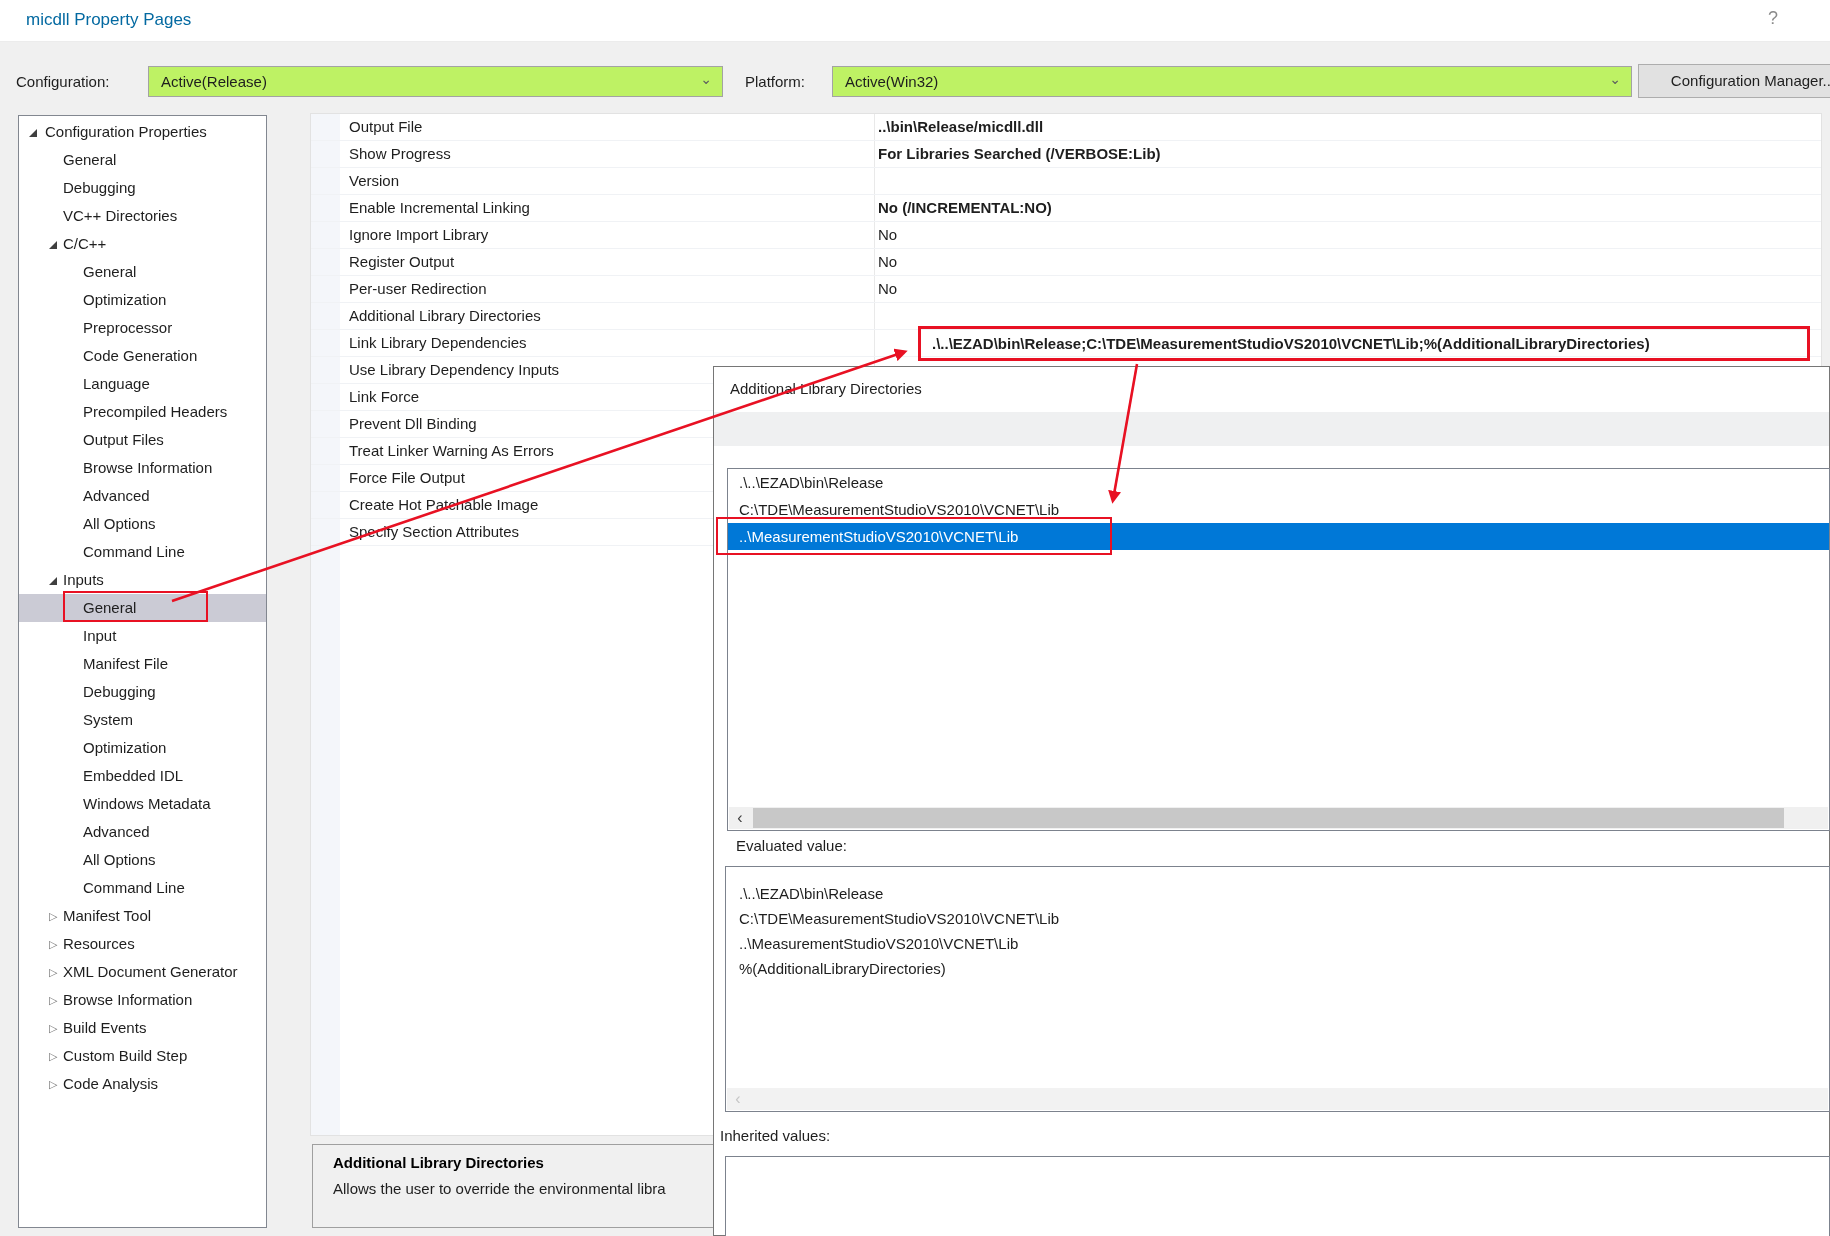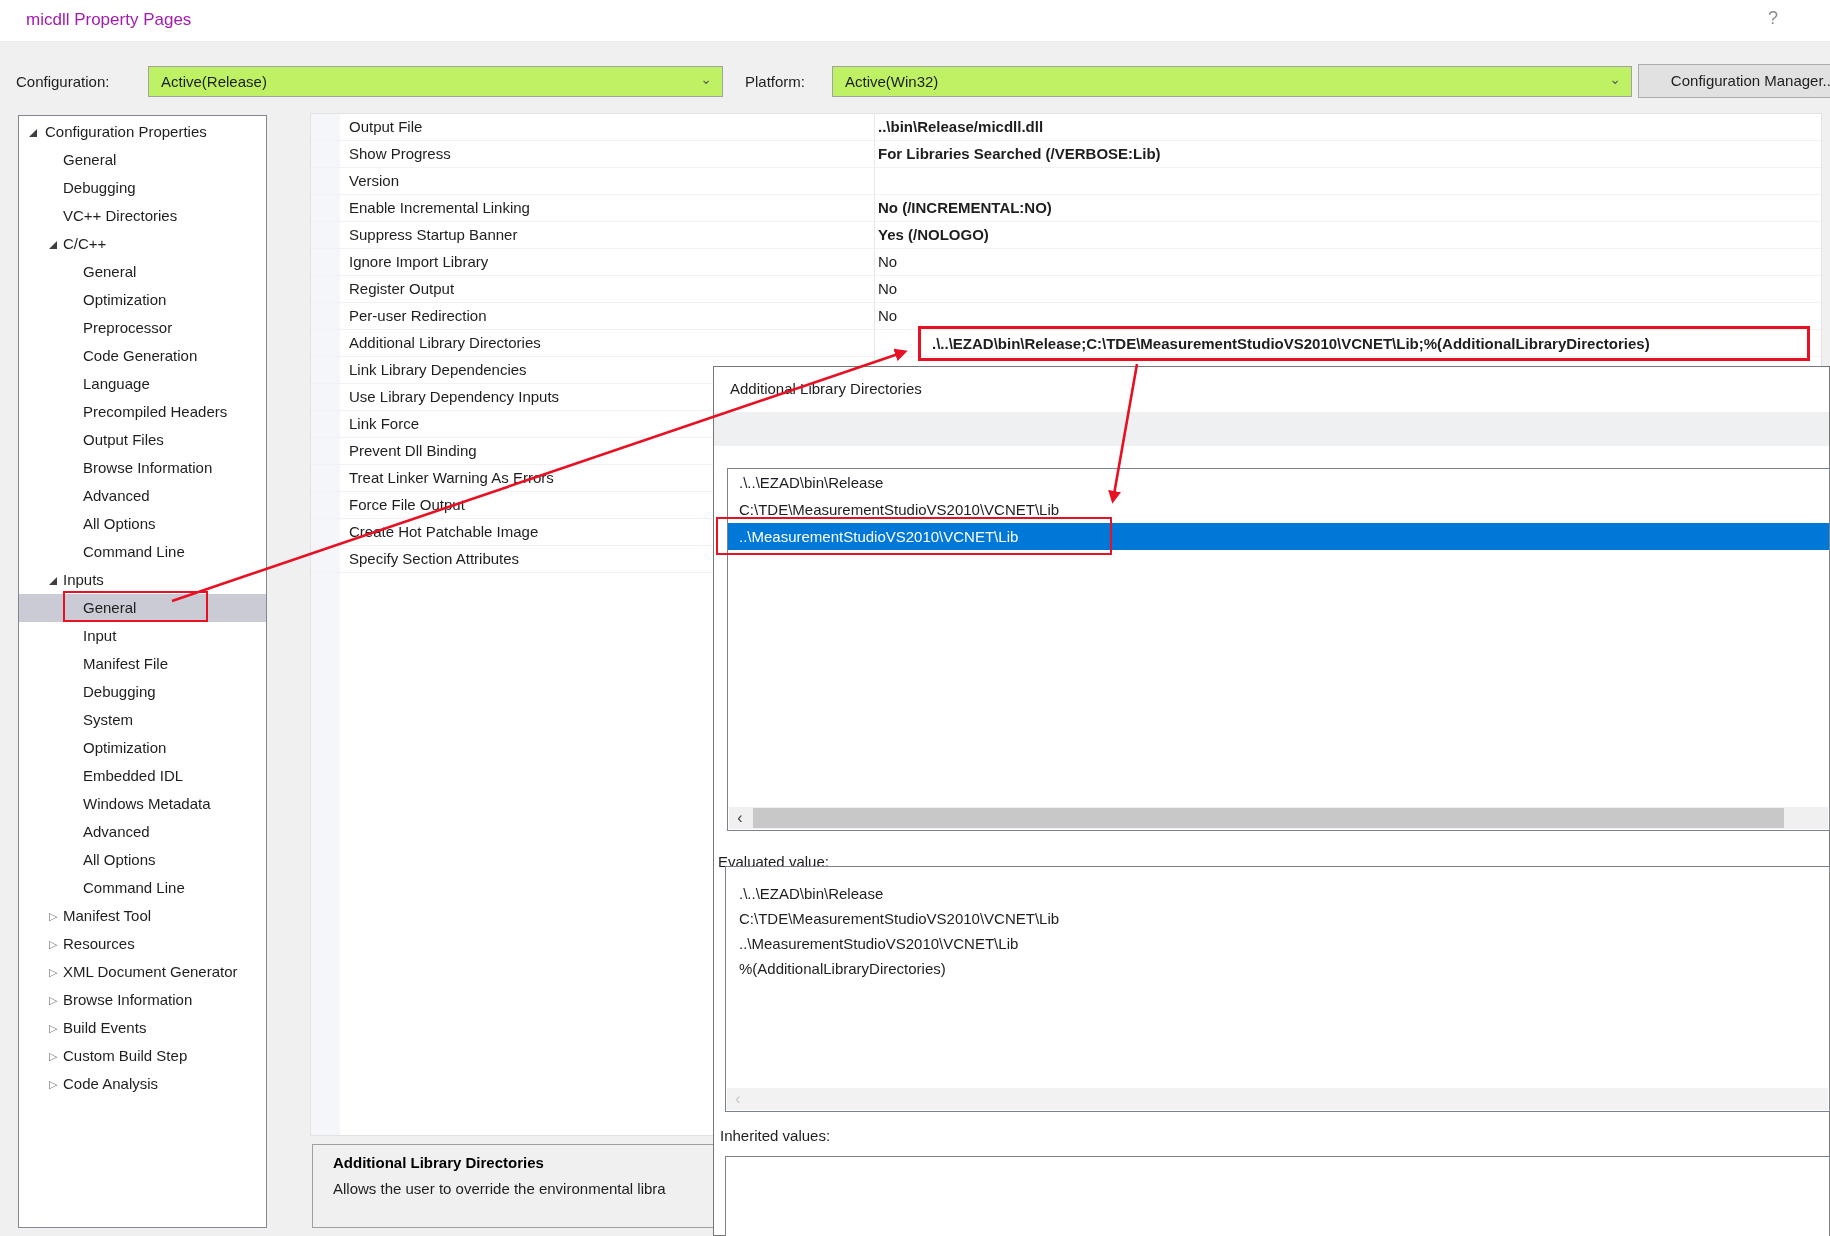--- a/index.html
+++ b/index.html
@@ -5,21 +5,21 @@
   html,body{margin:0;padding:0;}
   body{
     width:1830px;height:1236px;overflow:hidden;position:relative;
     background:#f0f0f0;
     font-family:"Liberation Sans","DejaVu Sans",sans-serif;
     font-size:15px;color:#1e1e1e;
   }
 
   
   .titlebar{position:absolute;left:0;top:0;width:1830px;height:41px;background:#ffffff;border-bottom:1px solid #ececec;}
-  .win-title{position:absolute;left:26px;top:10px;font-size:17px;color:#a21caf;}
+  .win-title{position:absolute;left:26px;top:10px;font-size:17px;color:#0369a1;}
   .help{position:absolute;left:1768px;top:8px;font-size:18px;color:#8a8a8a;cursor:default;}
 
   
   .tb-label{position:absolute;top:66px;height:31px;line-height:31px;}
   .combo{position:absolute;top:66px;height:31px;background:#bef264;border:1px solid #a3a3a3;box-sizing:border-box;line-height:29px;}
   .combo .cval{position:absolute;left:12px;top:0;white-space:nowrap;}
   .combo .chev{position:absolute;right:10px;top:-2px;color:#5f5f5f;font-size:14px;}
   .btn{position:absolute;left:1638px;top:64px;width:230px;height:34px;background:#e1e1e1;border:1px solid #adadad;box-sizing:border-box;text-align:center;line-height:32px;white-space:nowrap;overflow:hidden;}
 
   
@@ -55,21 +55,21 @@
   .popup-title{position:absolute;left:16px;top:13px;}
   .popup-strip{position:absolute;left:0;top:45px;width:100%;height:34px;background:#eff0f1;}
   .listbox{position:absolute;left:13px;top:101px;width:1103px;height:363px;background:#fff;border:1px solid #7c828d;box-sizing:border-box;}
   .litem{height:27px;line-height:27px;padding-left:11px;white-space:nowrap;}
   .litem.sel{background:var(--sel-blue,#0078d7);color:#fff;}
   .hscroll{position:absolute;left:1px;right:1px;bottom:1px;height:22px;background:#f0f0f0;}
   .hscroll .sarrow{position:absolute;left:0;top:0;width:22px;height:22px;text-align:center;line-height:21px;font-size:16px;color:#3f3f3f;}
   .hscroll .sthumb{position:absolute;left:24px;top:1px;right:44px;height:20px;background:#c8c8c8;}
   .hscroll.disabled{background:#f2f2f2;}
   .hscroll.disabled .sarrow{color:#c6c6c6;}
-  .eval-label{position:absolute;left:4px;top:470px;margin-top:16px;}
+  .eval-label{position:absolute;left:22px;top:470px;}
   .evalbox{position:absolute;left:11px;top:499px;width:1105px;height:246px;background:#fff;border:1px solid #7c828d;box-sizing:border-box;}
   .elines{position:absolute;left:13px;top:14px;right:4px;}
   .eline{height:25px;line-height:25px;white-space:nowrap;}
   .inh-label{position:absolute;left:6px;top:760px;}
   .inhbox{position:absolute;left:11px;top:789px;width:1105px;height:95px;background:#fff;border:1px solid #7c828d;box-sizing:border-box;}
 
   
   .redbox{position:absolute;border:2px solid var(--ann-red,#e81123);box-sizing:border-box;z-index:10;pointer-events:none;}
   .rb1{left:63px;top:591px;width:145px;height:31px;}
   .rb2{left:918px;top:326px;width:892px;height:35px;border-width:3px;}
@@ -233,24 +233,20 @@
         </div>
         <div class="g-row">
           <span class="g-label">Version</span>
           <span class="g-value"></span>
         </div>
         <div class="g-row">
           <span class="g-label">Enable Incremental Linking</span>
           <span class="g-value b">No (/INCREMENTAL:NO)</span>
         </div>
         <div class="g-row">
-          <span class="g-label">Suppress Startup Banner</span>
-          <span class="g-value b">Yes (/NOLOGO)</span>
-        </div>
-        <div class="g-row">
           <span class="g-label">Ignore Import Library</span>
           <span class="g-value">No</span>
         </div>
         <div class="g-row">
           <span class="g-label">Register Output</span>
           <span class="g-value">No</span>
         </div>
         <div class="g-row">
           <span class="g-label">Per-user Redirection</span>
           <span class="g-value">No</span>

